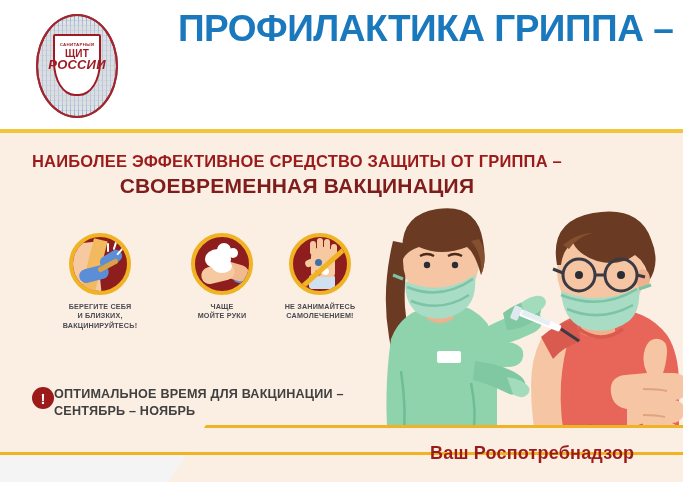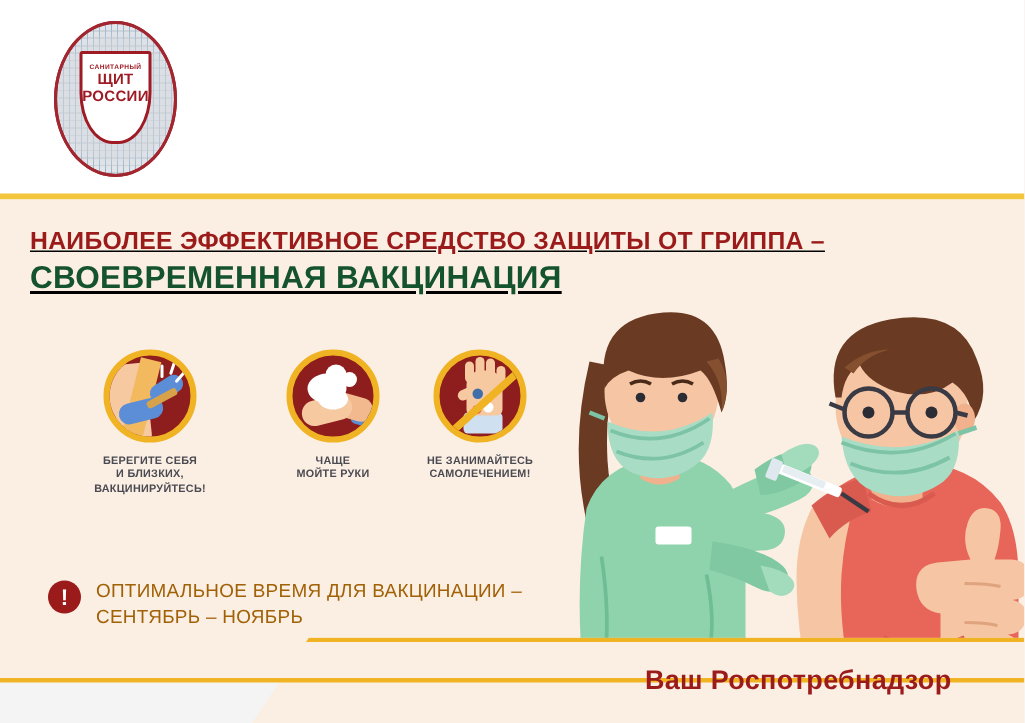--- a/index.html
+++ b/index.html
@@ -42,47 +42,47 @@
     background:#ffffff;
     border:2px solid #9e1b24;
     box-sizing:border-box;
     border-radius:2px 2px 22px 22px / 2px 2px 34px 34px;
     display:flex;flex-direction:column;align-items:center;justify-content:flex-start;
     padding-top:6px;
     z-index:3;
   }
   .logo .shield .l1{font-size:4.4px;letter-spacing:.3px;color:#9e1b24;font-weight:bold;line-height:6px;}
   .logo .shield .l2{font-size:10px;color:#9e1b24;font-weight:bold;line-height:12px;letter-spacing:.2px;}
-  .logo .shield .l3{font-size:10px;color:#9e1b24;font-weight:bold;line-height:9px;letter-spacing:.2px;}
+  .logo .shield .l3{font-size:13px;color:#9e1b24;font-weight:bold;line-height:9px;letter-spacing:.2px;font-style:italic;}
 
   .title{
     position:absolute;left:178px;top:8px;width:495px;
     text-align:right;
     color:#1a78bd;
     font-weight:bold;
     font-stretch:condensed;
     letter-spacing:-0.5px;
   }
   .title .ln1{font-size:37px;line-height:42px;white-space:nowrap;}
   .title .ln2{font-size:55px;line-height:60px;white-space:nowrap;margin-top:-4px;}
 
   
   .bodyarea{
     position:absolute;left:0;top:133px;width:683px;height:320px;
     background:#fbeee3;
     overflow:hidden;
   }
-  .subtitle{position:absolute;left:20px;top:18px;text-decoration:underline;}
+  .subtitle{position:absolute;left:32px;top:18px;}
   .subtitle .s1{
     font-size:16.5px;line-height:20px;color:#9b1b1b;font-weight:bold;
     letter-spacing:.2px;white-space:nowrap;
   }
   .subtitle .s2{
-    font-size:21px;line-height:25px;color:#14532d;font-weight:bold;
-    letter-spacing:.2px;white-space:nowrap;margin-top:2px;
+    font-size:21px;line-height:25px;color:#7f1d1d;font-weight:bold;
+    letter-spacing:.2px;white-space:nowrap;margin-top:2px;text-align:center;
   }
 
   
   .icons{position:absolute;left:30px;top:100px;width:350px;height:130px;}
   .iconcell{position:absolute;top:0;width:120px;text-align:center;}
   .iconcell.c1{left:10px;}
   .iconcell.c2{left:132px;}
   .iconcell.c3{left:230px;}
   .circle{
     position:relative;width:62px;height:62px;border-radius:50%;
@@ -133,21 +133,21 @@
   }
 
   
   .note{position:absolute;left:32px;top:253px;display:flex;align-items:flex-start;}
   .bang{
     width:22px;height:22px;border-radius:50%;background:#9b1b1b;
     flex:0 0 22px;margin-top:1px;
     display:flex;align-items:center;justify-content:center;
   }
   .bang span{color:#ffffff;font-size:15px;font-weight:bold;line-height:15px;}
-  .notetxt{margin-left:10px;font-size:12.6px;line-height:17px;color:#a16207;font-weight:normal;letter-spacing:.2px;white-space:pre-line;}
+  .notetxt{font-size:12.6px;line-height:17px;color:#404040;font-weight:bold;letter-spacing:.2px;white-space:pre-line;}
 
   
   .illus{position:absolute;left:375px;top:0;width:308px;height:320px;}
   .illus svg{position:absolute;left:0;top:0;}
 
   
   .ribbon{
     position:absolute;left:168px;top:425px;width:515px;height:57px;
     background:#fbeee3;
     border-top:3px solid #f0b323;
@@ -175,20 +175,21 @@
     <div class="logo">
       <div class="globe"></div>
       <div class="shield">
         <div class="l1">САНИТАРНЫЙ</div>
         <div class="l2">ЩИТ</div>
         <div class="l3">РОССИИ</div>
       </div>
     </div>
 
     <div class="title">
+      <div class="ln1">ПРОФИЛАКТИКА ГРИППА –</div>
     </div>
   </div>
 
   <div class="bodyarea">
 
     <div class="subtitle">
       <div class="s1">НАИБОЛЕЕ ЭФФЕКТИВНОЕ СРЕДСТВО ЗАЩИТЫ ОТ ГРИППА –</div>
       <div class="s2">СВОЕВРЕМЕННАЯ ВАКЦИНАЦИЯ</div>
     </div>
 

